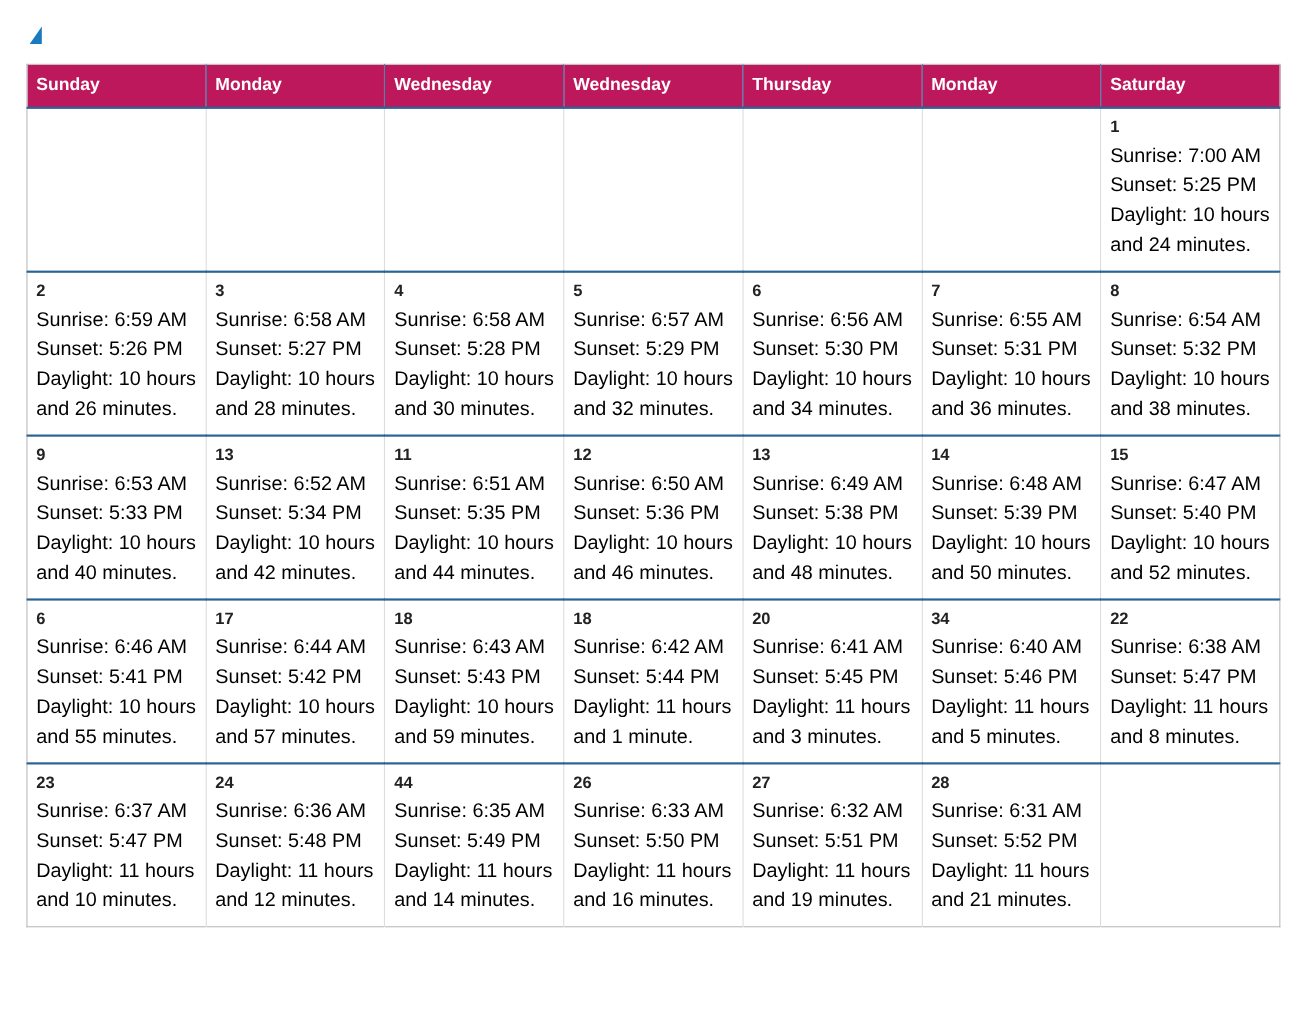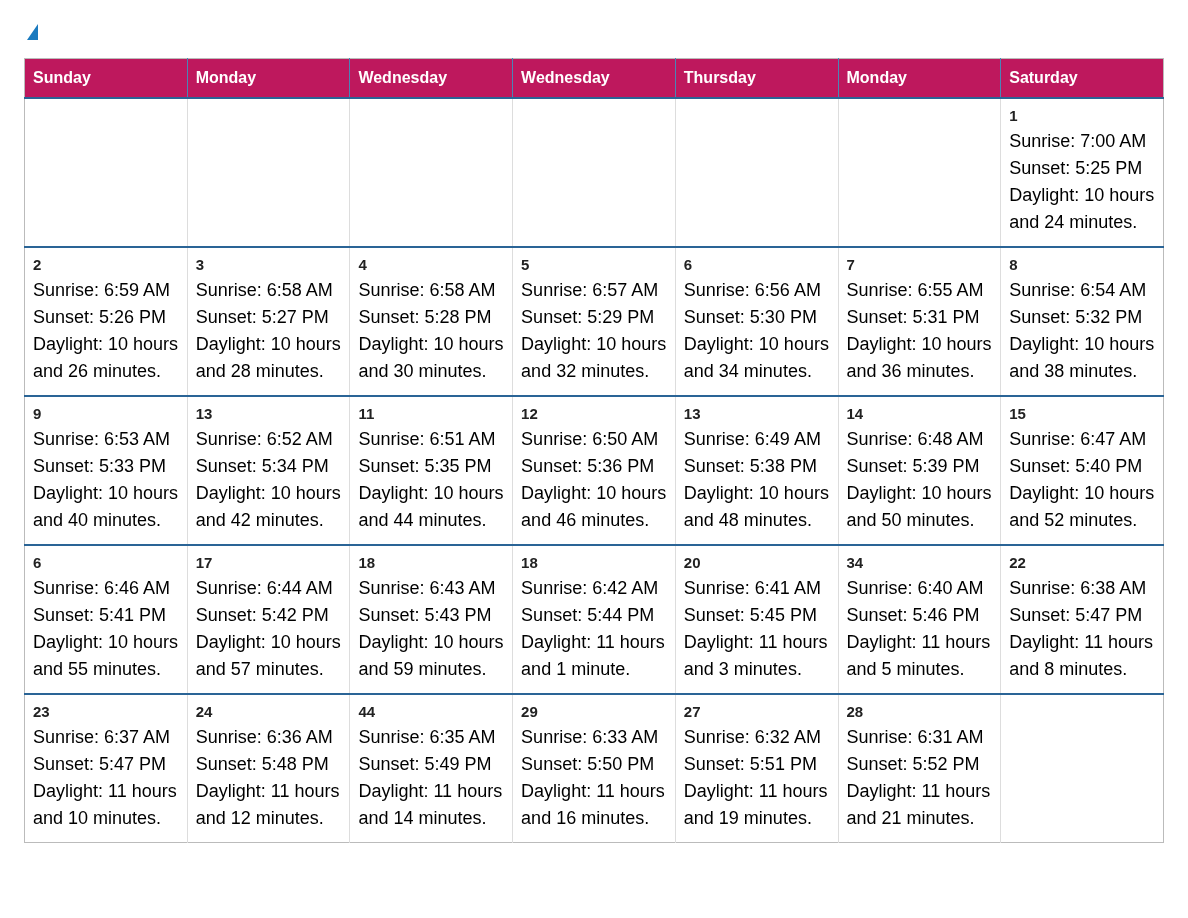--- a/index.html
+++ b/index.html
@@ -231,21 +231,21 @@
         </td>
         <td>
           <span class="day-number">24</span>
           <div class="day-info">Sunrise: 6:36 AM<br>Sunset: 5:48 PM<br>Daylight: 11 hours and 12 minutes.</div>
         </td>
         <td>
           <span class="day-number">44</span>
           <div class="day-info">Sunrise: 6:35 AM<br>Sunset: 5:49 PM<br>Daylight: 11 hours and 14 minutes.</div>
         </td>
         <td>
-          <span class="day-number">29</span>
+          <span class="day-number">26</span>
           <div class="day-info">Sunrise: 6:33 AM<br>Sunset: 5:50 PM<br>Daylight: 11 hours and 16 minutes.</div>
         </td>
         <td>
           <span class="day-number">27</span>
           <div class="day-info">Sunrise: 6:32 AM<br>Sunset: 5:51 PM<br>Daylight: 11 hours and 19 minutes.</div>
         </td>
         <td>
           <span class="day-number">28</span>
           <div class="day-info">Sunrise: 6:31 AM<br>Sunset: 5:52 PM<br>Daylight: 11 hours and 21 minutes.</div>
         </td>

